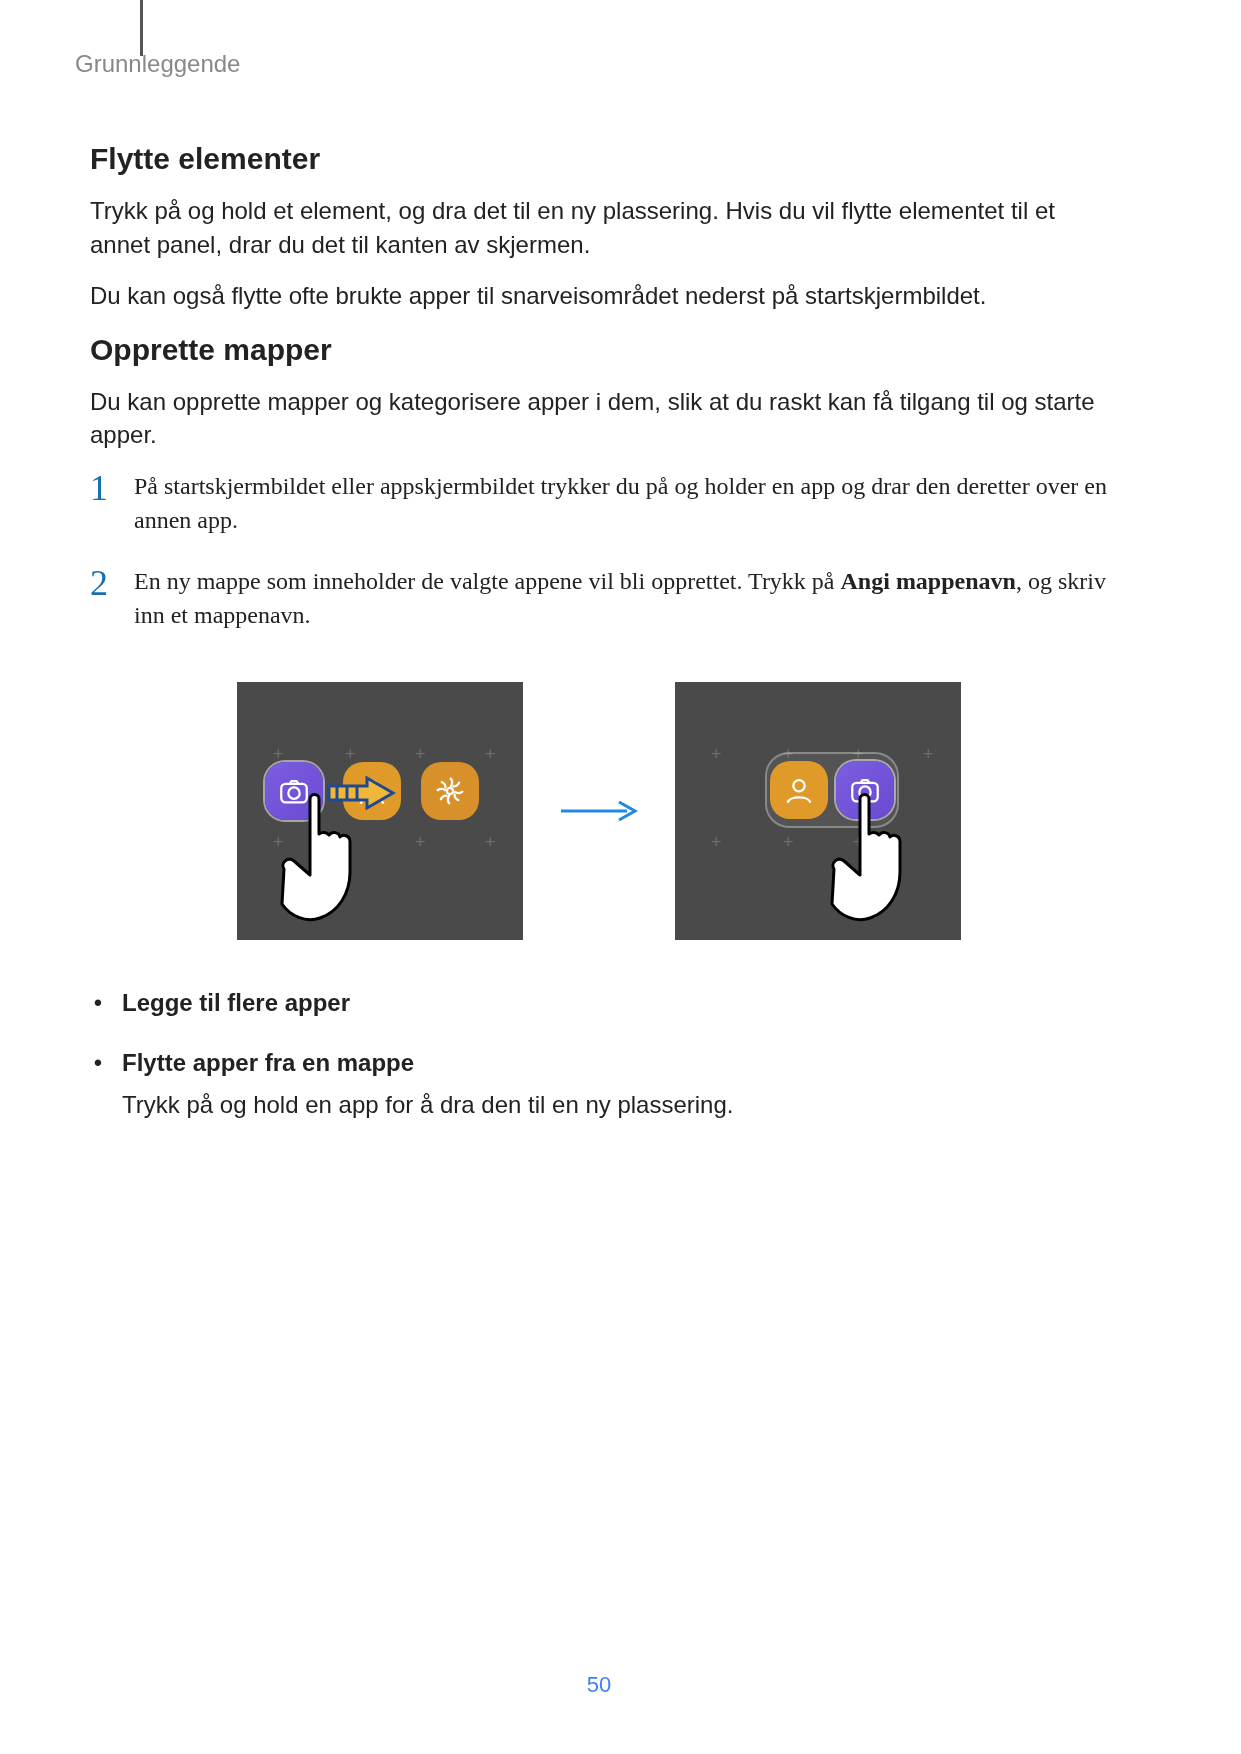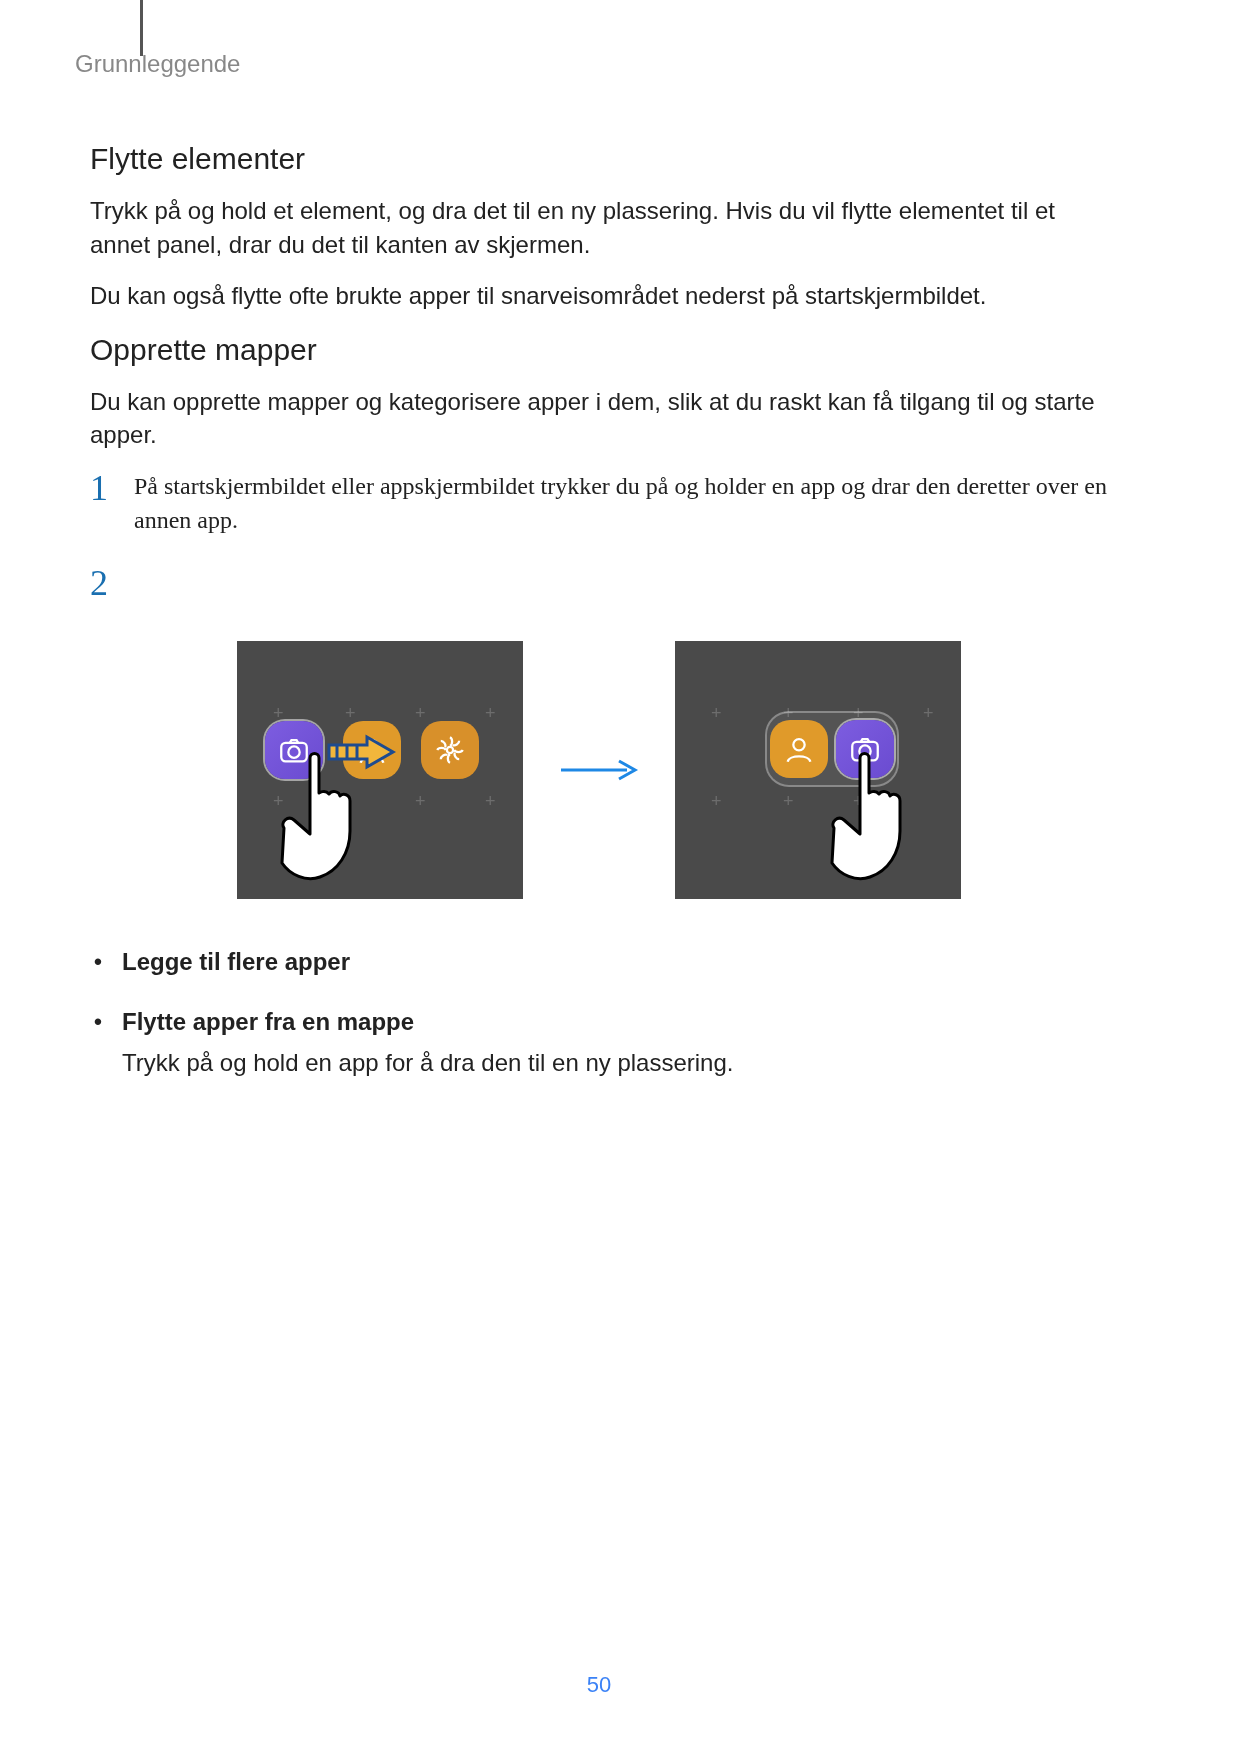--- a/index.html
+++ b/index.html
@@ -25,21 +25,21 @@
     background: #555;
   }
   .breadcrumb {
     color: #888;
     font-size: 24px;
     margin-left: -15px;
     margin-bottom: 64px;
   }
   h2 {
     font-size: 30px;
-    font-weight: normal;
+    font-weight: bold;
     margin: 0 0 18px 0;
   }
   p {
     font-size: 24px;
     line-height: 1.4;
     margin: 0 0 18px 0;
   }
   .section-gap { margin-top: 20px; }
   .step {
     display: flex;
@@ -190,20 +190,23 @@
   <div class="step">
     <div class="step-num">1</div>
     <div class="step-body">
       <p>På startskjermbildet eller appskjermbildet trykker du på og holder en app og drar den deretter over en annen app.</p>
     </div>
   </div>
 
   <div class="step">
     <div class="step-num">2</div>
     <div class="step-body">
+      <p>
+        <span>En ny mappe som inneholder de valgte appene vil bli opprettet. Trykk på </span><span class="bold">Angi mappenavn</span><span>, og skriv inn et mappenavn.</span>
+      </p>
     </div>
   </div>
 
   <div class="figure">
 
     <div class="panel">
       <div class="plus-grid">
         <span class="plus" style="top:62px;left:36px">+</span>
         <span class="plus" style="top:62px;left:108px">+</span>
         <span class="plus" style="top:62px;left:178px">+</span>

